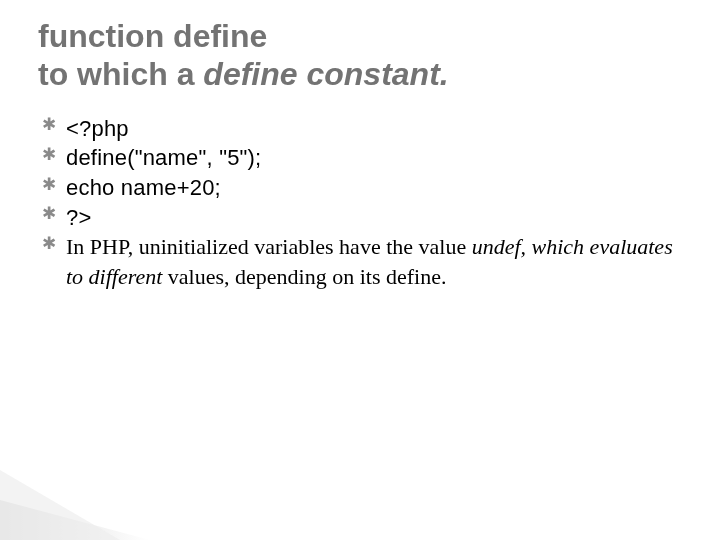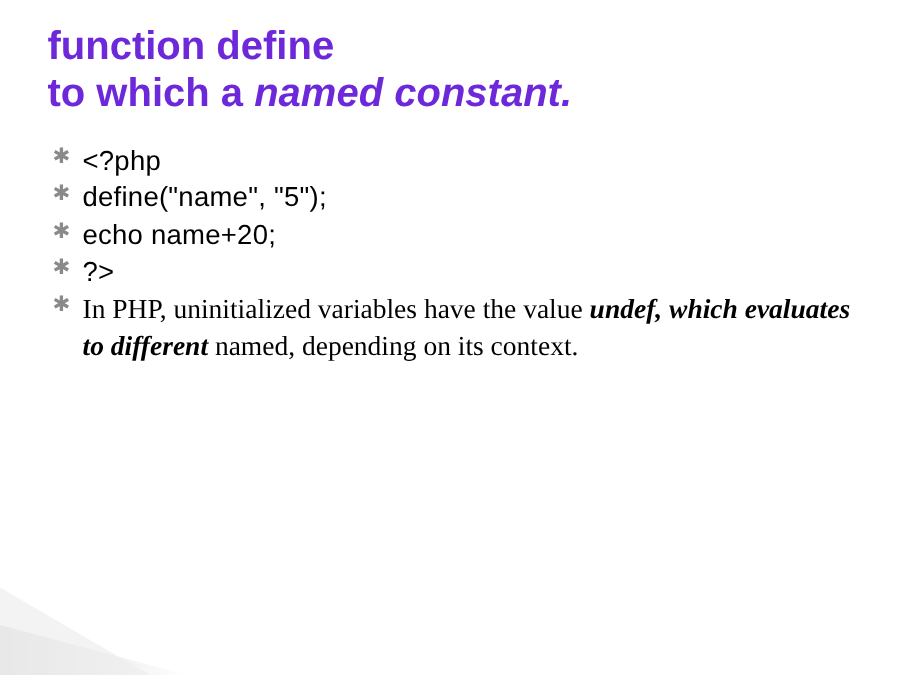--- a/index.html
+++ b/index.html
@@ -17,21 +17,21 @@
     width: 720px;
     height: 540px;
     box-sizing: border-box;
     padding: 18px 38px 0 38px;
   }
   .title {
     font-family: Verdana, Geneva, sans-serif;
     font-weight: 700;
     font-size: 32px;
     line-height: 1.18;
-    color: #6d28d9;
+    color: #737373;
     margin: 0 0 20px 0;
   }
   .title .italic {
     font-style: italic;
   }
   ul.bullets {
     list-style: none;
     margin: 0;
     padding: 0 0 0 6px;
   }
@@ -63,39 +63,39 @@
     color: #8a8a8a;
     font-family: Arial, sans-serif;
   }
   .code {
     font-family: Verdana, Geneva, sans-serif;
     letter-spacing: 0.2px;
   }
   .body-text {
     font-family: Georgia, "Times New Roman", serif;
   }
-  .bi { font-weight: 700; font-style: italic; }
+  .bi { font-weight: 400; font-style: italic; }
   
   .wedge {
     position: absolute;
     left: 0;
     bottom: 0;
     width: 180px;
     height: 70px;
     pointer-events: none;
   }
 </style>
 </head>
 <body>
 
 <div class="slide">
 
   <h1 class="title">
     <span>function define</span><br>
-    <span>to which a </span><span class="italic">named constant.</span>
+    <span>to which a </span><span class="italic">define constant.</span>
   </h1>
 
   <ul class="bullets">
     <li>
       <span class="bullet-glyph">✱</span>
       <span class="code">&lt;?php</span>
     </li>
     <li>
       <span class="bullet-glyph">✱</span>
       <span class="code">define("name", "5");</span>
@@ -104,21 +104,21 @@
       <span class="bullet-glyph">✱</span>
       <span class="code">echo name+20;</span>
     </li>
     <li>
       <span class="bullet-glyph">✱</span>
       <span class="code">?&gt;</span>
     </li>
     <li>
       <span class="bullet-glyph">✱</span>
       <span class="body-text">
-        <span>In PHP, uninitialized variables have the value </span><span class="bi">undef,</span><span> </span><span class="bi">which evaluates to different</span><span>  named, depending on its context.</span>
+        <span>In PHP, uninitialized variables have the value </span><span class="bi">undef,</span><span> </span><span class="bi">which evaluates to different</span><span>  values, depending on its define.</span>
       </span>
     </li>
   </ul>
 
   <svg class="wedge" viewBox="0 0 180 70" preserveAspectRatio="none">
     <defs>
       <linearGradient id="g" x1="0" y1="0" x2="1" y2="0">
         <stop offset="0%" stop-color="#d9d9d9"></stop>
         <stop offset="100%" stop-color="#ffffff"></stop>
       </linearGradient>

